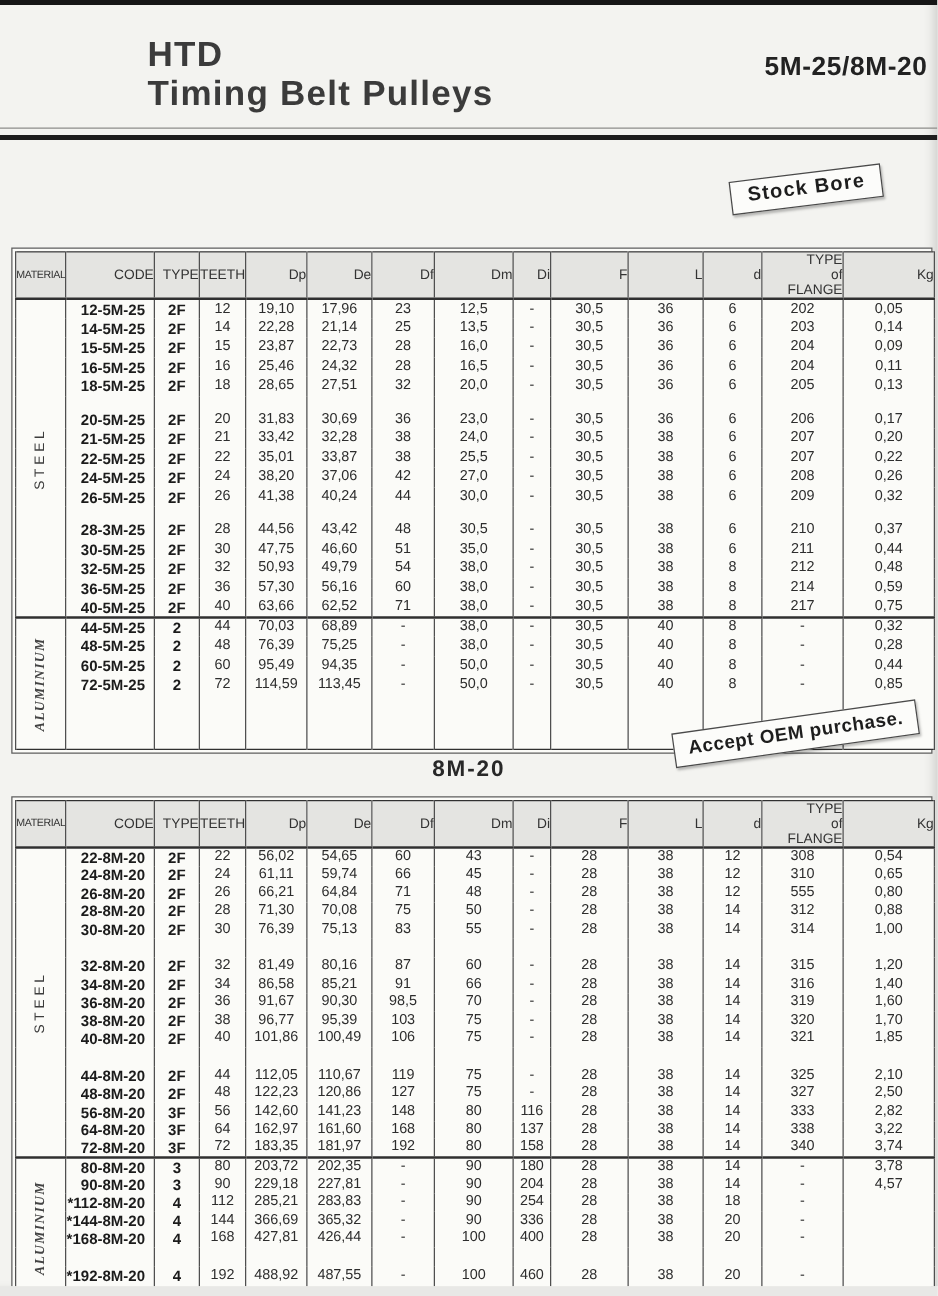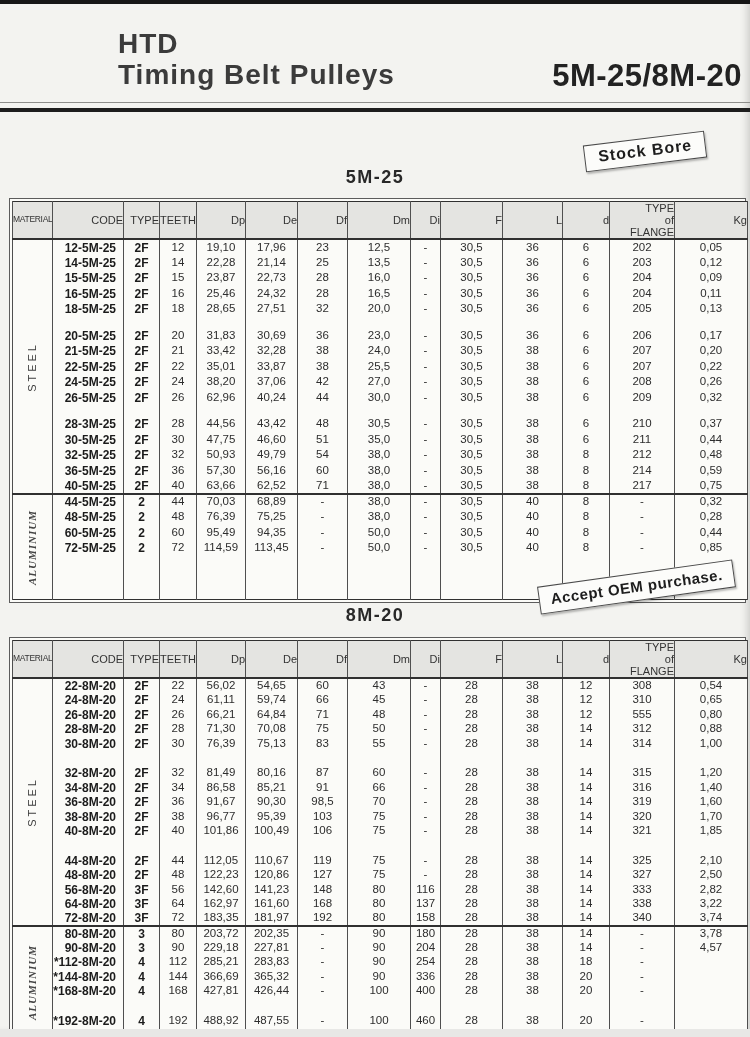--- a/index.html
+++ b/index.html
@@ -7,22 +7,22 @@
     --ink:#2d2d2d; --ink-strong:#1b1b1b; --line:#4f4f4f; --line-strong:#303030;
   }
   *{box-sizing:border-box;}
   body{margin:0; font-family:"Liberation Sans",sans-serif; background:#e8e8e6;}
   .page{position:relative; width:750px; height:1029px; background:var(--paper);
         overflow:hidden; box-shadow:inset -7px 0 9px -5px rgba(0,0,0,.18);}
   .top-edge{position:absolute; top:0; left:0; width:100%; height:4px; background:#161616;}
 
   .brand{position:absolute; top:28px; left:118px; font-weight:bold; color:#3b3b3b;
          font-size:28px; line-height:1.12; letter-spacing:1px;}
-  .model-range{position:absolute; top:58px; right:8px; font-weight:bold; color:#222;
-         font-size:31px; letter-spacing:.5px;}
+  .model-range{position:absolute; top:42px; right:8px; font-weight:bold; color:#222;
+         font-size:21px; letter-spacing:.5px;}
   .head-rule{position:absolute; top:102px; left:0; right:0; height:10px;
          border-top:1px solid #8d8d8a; border-bottom:4px solid #1d1d1d;}
 
   .badge{position:absolute; background:#fcfcfa; border:1px solid #4a4a4a;
          font-weight:bold; color:#1d1d1d; box-shadow:1px 2px 2px rgba(0,0,0,.25);}
   .badge-stockbore{top:138px; left:584px; transform:rotate(-7deg);
          font-size:16px; padding:3px 13px 4px; letter-spacing:1px;}
   .badge-oem{top:573px; left:538px; transform:rotate(-8deg);
          font-size:15px; padding:4px 11px 5px; letter-spacing:.5px;}
 
@@ -66,21 +66,20 @@
 
   <div class="brand">
     <div>HTD</div>
     <div>Timing Belt Pulleys</div>
   </div>
   <div class="model-range">5M-25/8M-20</div>
   <div class="head-rule"></div>
 
   <div class="badge badge-stockbore">Stock Bore</div>
 
-  <div class="section-title title-1">5M-25</div>
   <div class="tblwrap tblwrap-1">
     <table class="tbl-1">
         <colgroup>
           <col style="width: 40px;">
           <col style="width: 71px;">
           <col style="width: 36px;">
           <col style="width: 37px;">
           <col style="width: 49px;">
           <col style="width: 52px;">
           <col style="width: 50px;">
@@ -137,21 +136,21 @@
             <td class="cell-teeth">14</td>
             <td class="cell-dp">22,28</td>
             <td class="cell-de">21,14</td>
             <td class="cell-df">25</td>
             <td class="cell-dm">13,5</td>
             <td class="cell-di">-</td>
             <td class="cell-f">30,5</td>
             <td class="cell-l">36</td>
             <td class="cell-d">6</td>
             <td class="cell-flange">203</td>
-            <td class="cell-kg">0,12</td>
+            <td class="cell-kg">0,14</td>
           </tr>
           <tr>
             <td class="cell-code">15-5M-25</td>
             <td class="cell-type">2F</td>
             <td class="cell-teeth">15</td>
             <td class="cell-dp">23,87</td>
             <td class="cell-de">22,73</td>
             <td class="cell-df">28</td>
             <td class="cell-dm">16,0</td>
             <td class="cell-di">-</td>
@@ -263,21 +262,21 @@
             <td class="cell-f">30,5</td>
             <td class="cell-l">38</td>
             <td class="cell-d">6</td>
             <td class="cell-flange">208</td>
             <td class="cell-kg">0,26</td>
           </tr>
           <tr>
             <td class="cell-code">26-5M-25</td>
             <td class="cell-type">2F</td>
             <td class="cell-teeth">26</td>
-            <td class="cell-dp">62,96</td>
+            <td class="cell-dp">41,38</td>
             <td class="cell-de">40,24</td>
             <td class="cell-df">44</td>
             <td class="cell-dm">30,0</td>
             <td class="cell-di">-</td>
             <td class="cell-f">30,5</td>
             <td class="cell-l">38</td>
             <td class="cell-d">6</td>
             <td class="cell-flange">209</td>
             <td class="cell-kg">0,32</td>
           </tr>

